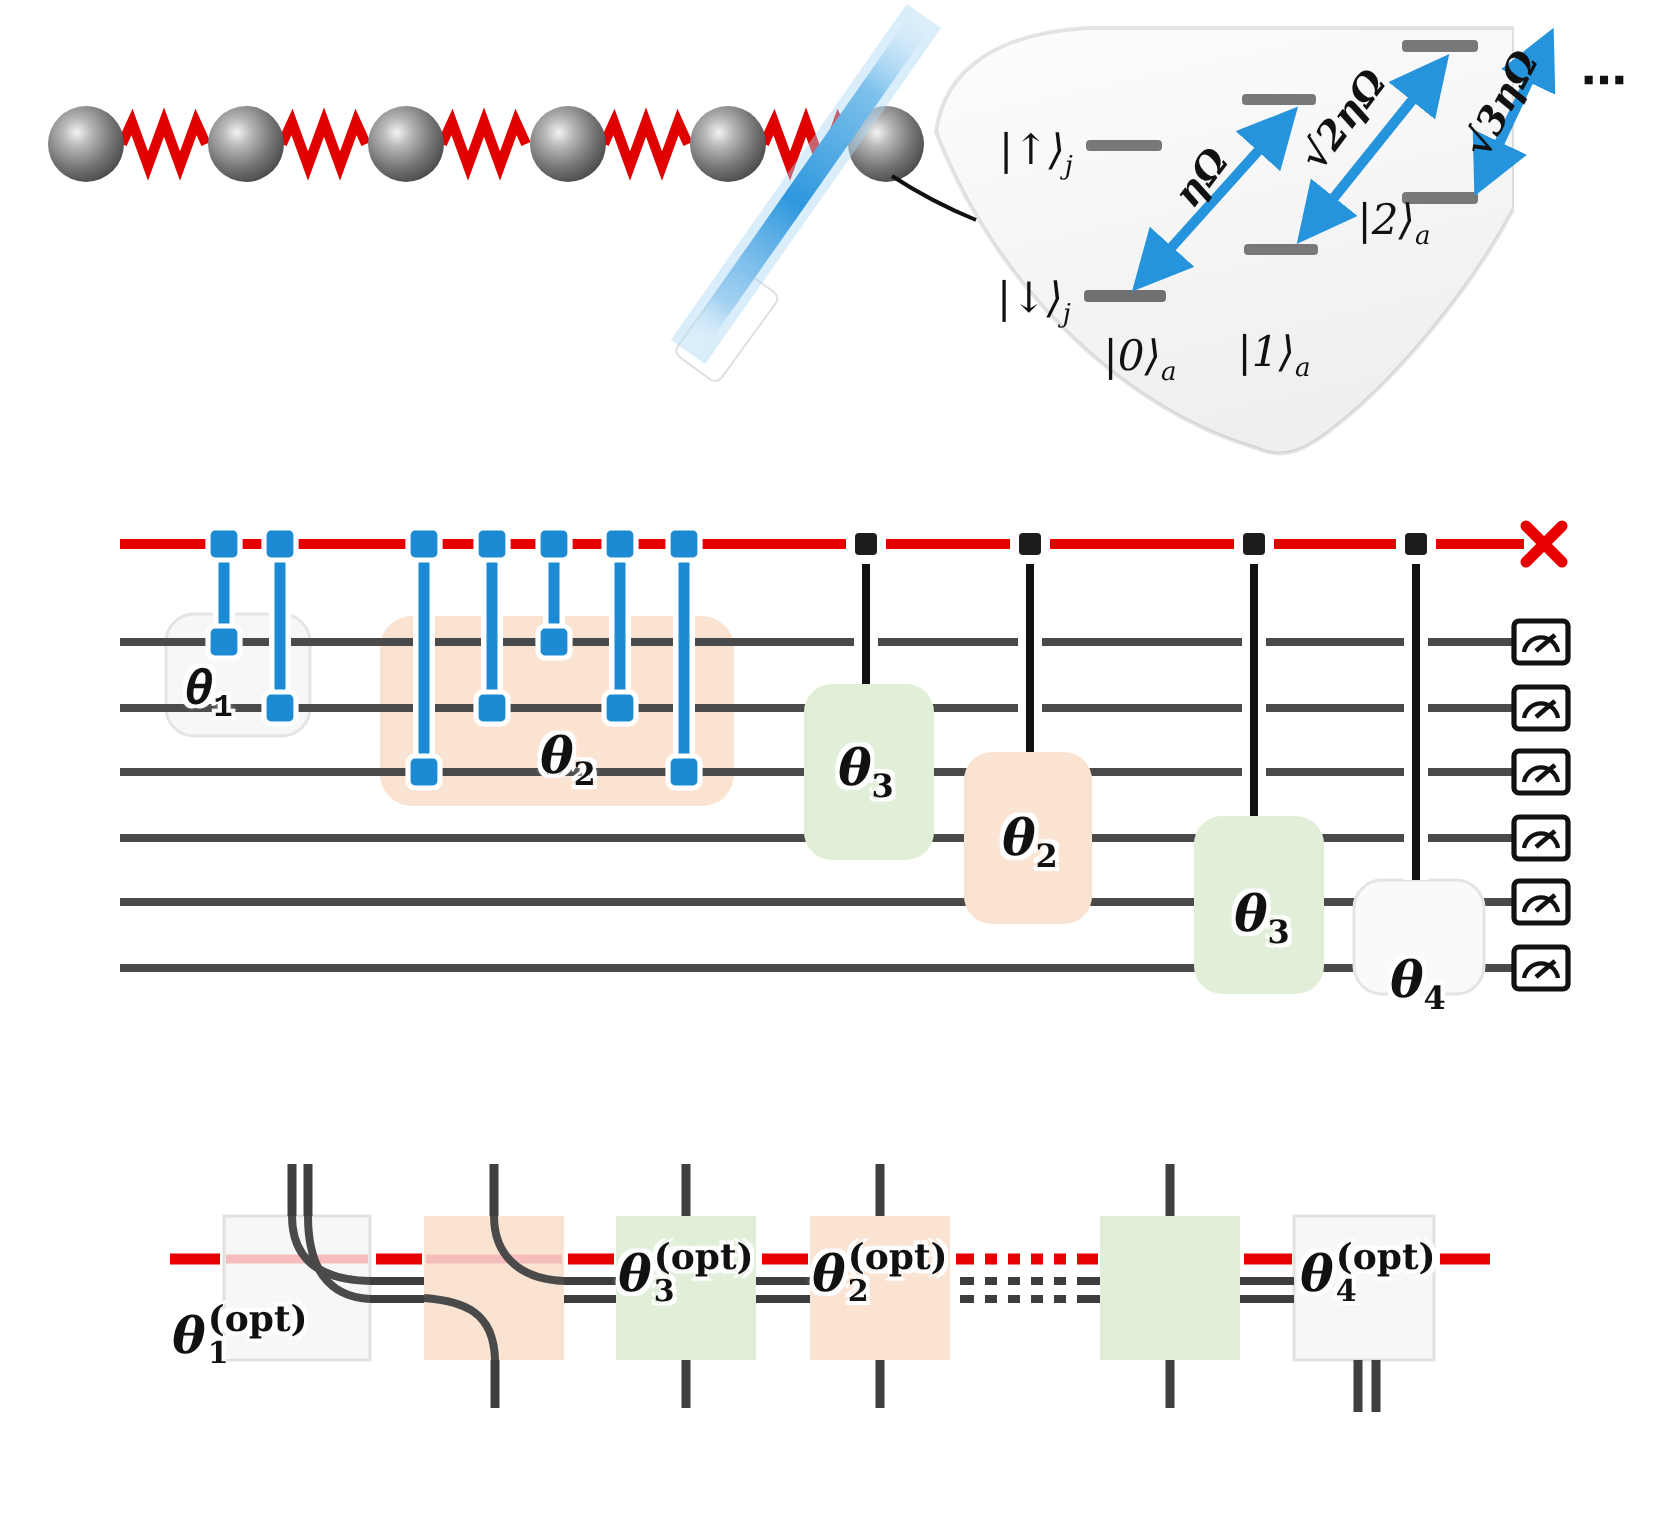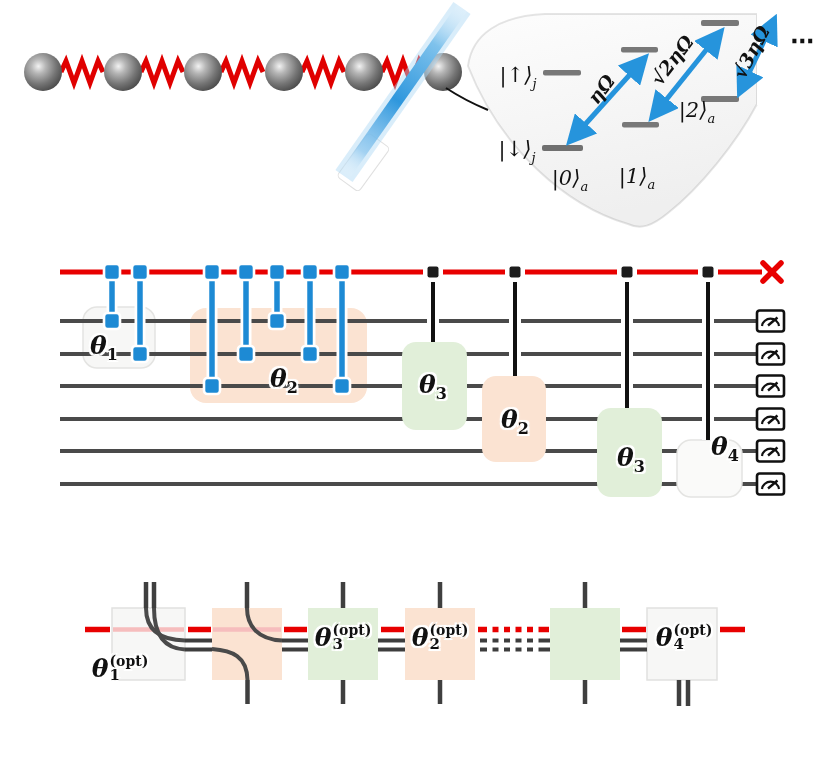--- a/index.html
+++ b/index.html
@@ -12,21 +12,21 @@
   .coupling{font-size:19px;font-style:italic;font-weight:bold;}
   .dots{font-size:23px;font-weight:bold;letter-spacing:2px;font-family:"DejaVu Sans","Liberation Sans",sans-serif;}
   .gate{font-style:italic;font-weight:bold;font-size:25px;
         text-shadow:-2px -2px 0 #fff,2px -2px 0 #fff,-2px 2px 0 #fff,2px 2px 0 #fff,0 0 4px #fff;}
   .gate sub{font-size:16px;font-style:normal;font-weight:bold;}
   .optgate{font-style:italic;font-weight:bold;font-size:25px;
         text-shadow:-2px -2px 0 #fff,2px -2px 0 #fff,-2px 2px 0 #fff,2px 2px 0 #fff,0 0 4px #fff;
         display:flex;align-items:center;}
   .supsub{display:inline-flex;flex-direction:column;align-items:flex-start;line-height:1;
           font-style:normal;margin-left:1px;}
-  .supsub .sup{font-size:14px;}
+  .supsub .sup{font-size:18px;}
   .supsub .sub{font-size:15px;margin-top:0px;}
 </style>
 </head>
 <body>
 
 <div class="figure">
 
 <svg width="830" height="766" viewBox="0 0 830 766">
   <defs>
     <radialGradient id="sph" cx="38%" cy="35%" r="78%">
@@ -274,26 +274,26 @@
 <div class="lbl ket" style="left:517px;top:151px;"><span>|↓⟩</span><sub>j</sub></div>
 <div class="lbl ket" style="left:570px;top:180px;"><span>|0⟩</span><sub>a</sub></div>
 <div class="lbl ket" style="left:637px;top:152px;margin-top:26px;"><span>|1⟩</span><sub>a</sub></div>
 <div class="lbl ket" style="left:697px;top:112px;"><span>|2⟩</span><sub>a</sub></div>
 
 <div class="lbl coupling" style="left:601px;top:89px;transform:translate(-50%,-50%) rotate(-53deg);"><span>ηΩ</span></div>
 <div class="lbl coupling" style="left:672px;top:60px;transform:translate(-50%,-50%) rotate(-53deg);"><span>√2ηΩ</span></div>
 <div class="lbl coupling" style="left:751px;top:52px;transform:translate(-50%,-50%) rotate(-62deg);"><span>√3ηΩ</span></div>
 <div class="lbl dots" style="left:803px;top:41px;"><span>⋯</span></div>
 
-<div class="lbl gate" style="left:104px;top:347px;"><span>θ</span><sub>1</sub></div>
+<div class="lbl gate" style="left:104px;top:347px;font-family:Liberation Mono, monospace;"><span>θ</span><sub>1</sub></div>
 <div class="lbl gate" style="left:284px;top:380px;"><span>θ</span><sub>2</sub></div>
 <div class="lbl gate" style="left:433px;top:386px;"><span>θ</span><sub>3</sub></div>
 <div class="lbl gate" style="left:515px;top:421px;"><span>θ</span><sub>2</sub></div>
 <div class="lbl gate" style="left:631px;top:459px;"><span>θ</span><sub>3</sub></div>
-<div class="lbl gate" style="left:709px;top:448px;margin-left:16px;"><span>θ</span><sub>4</sub></div>
+<div class="lbl gate" style="left:709px;top:492px;"><span>θ</span><sub>4</sub></div>
 
 <div class="lbl optgate" style="left:120px;top:668px;">
   <span>θ</span>
       <span class="supsub">
         <span class="sup">(opt)</span>
         <span class="sub">1</span>
       </span>
 </div>
 <div class="lbl optgate" style="left:343px;top:637px;">
   <span>θ</span>

